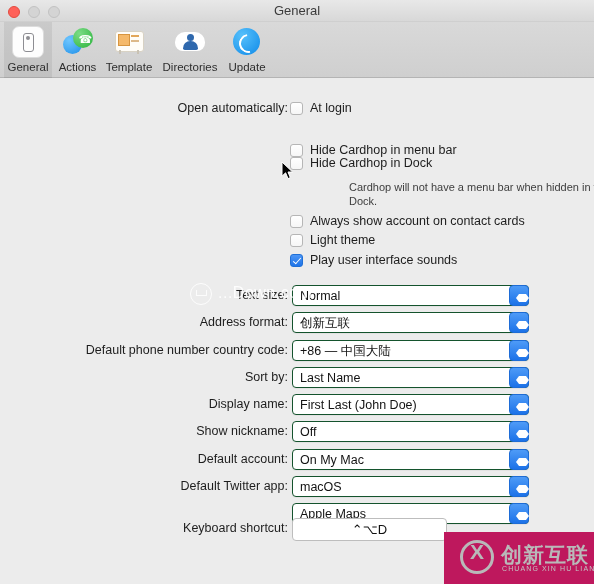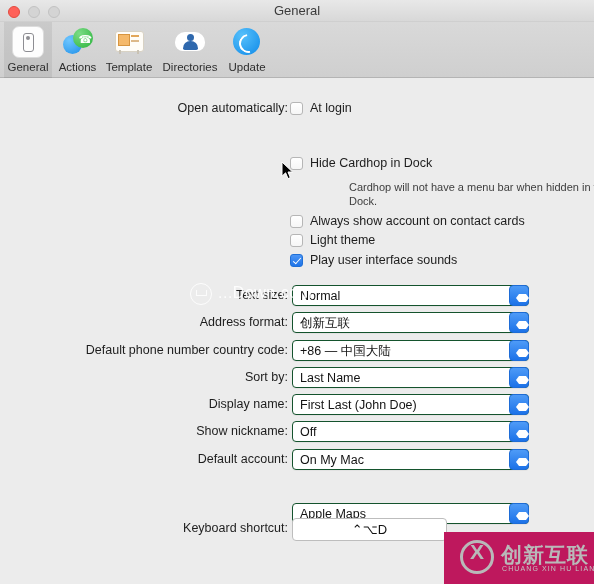--- a/index.html
+++ b/index.html
@@ -476,20 +476,26 @@
   <div id="body">
 
     <div class="row" style="top:20px;">
       <div class="lbl">Open automatically:</div>
       <div class="cbwrap">
         <div class="cb"></div>
         <div class="cbtxt">At login</div>
       </div>
     </div>
 
+    <div class="row" style="top:62px;">
+      <div class="cbwrap">
+        <div class="cb"></div>
+        <div class="cbtxt">Hide Cardhop in menu bar</div>
+      </div>
+    </div>
 
     <div class="row" style="top:75px;padding-left:20px;">
       <div class="cbwrap">
         <div class="cb"></div>
         <div class="cbtxt">Hide Cardhop in Dock</div>
       </div>
     </div>
 
     <div class="helptext" style="top:102px;">Cardhop will not have a menu bar when hidden in the Dock.</div>
 
@@ -584,20 +590,30 @@
       <div class="lbl">Default account:</div>
       <div class="popup">
         <div class="val">On My Mac</div>
         <div class="stepper">
           <div class="ch up"></div>
           <div class="ch dn"></div>
         </div>
       </div>
     </div>
 
+    <div class="row" style="top:398px;">
+      <div class="lbl">Default Twitter app:</div>
+      <div class="popup">
+        <div class="val">macOS</div>
+        <div class="stepper">
+          <div class="ch up"></div>
+          <div class="ch dn"></div>
+        </div>
+      </div>
+    </div>
 
     <div class="row" style="top:425px;">
       <div class="popup">
         <div class="val">Apple Maps</div>
         <div class="stepper">
           <div class="ch up"></div>
           <div class="ch dn"></div>
         </div>
       </div>
     </div>

